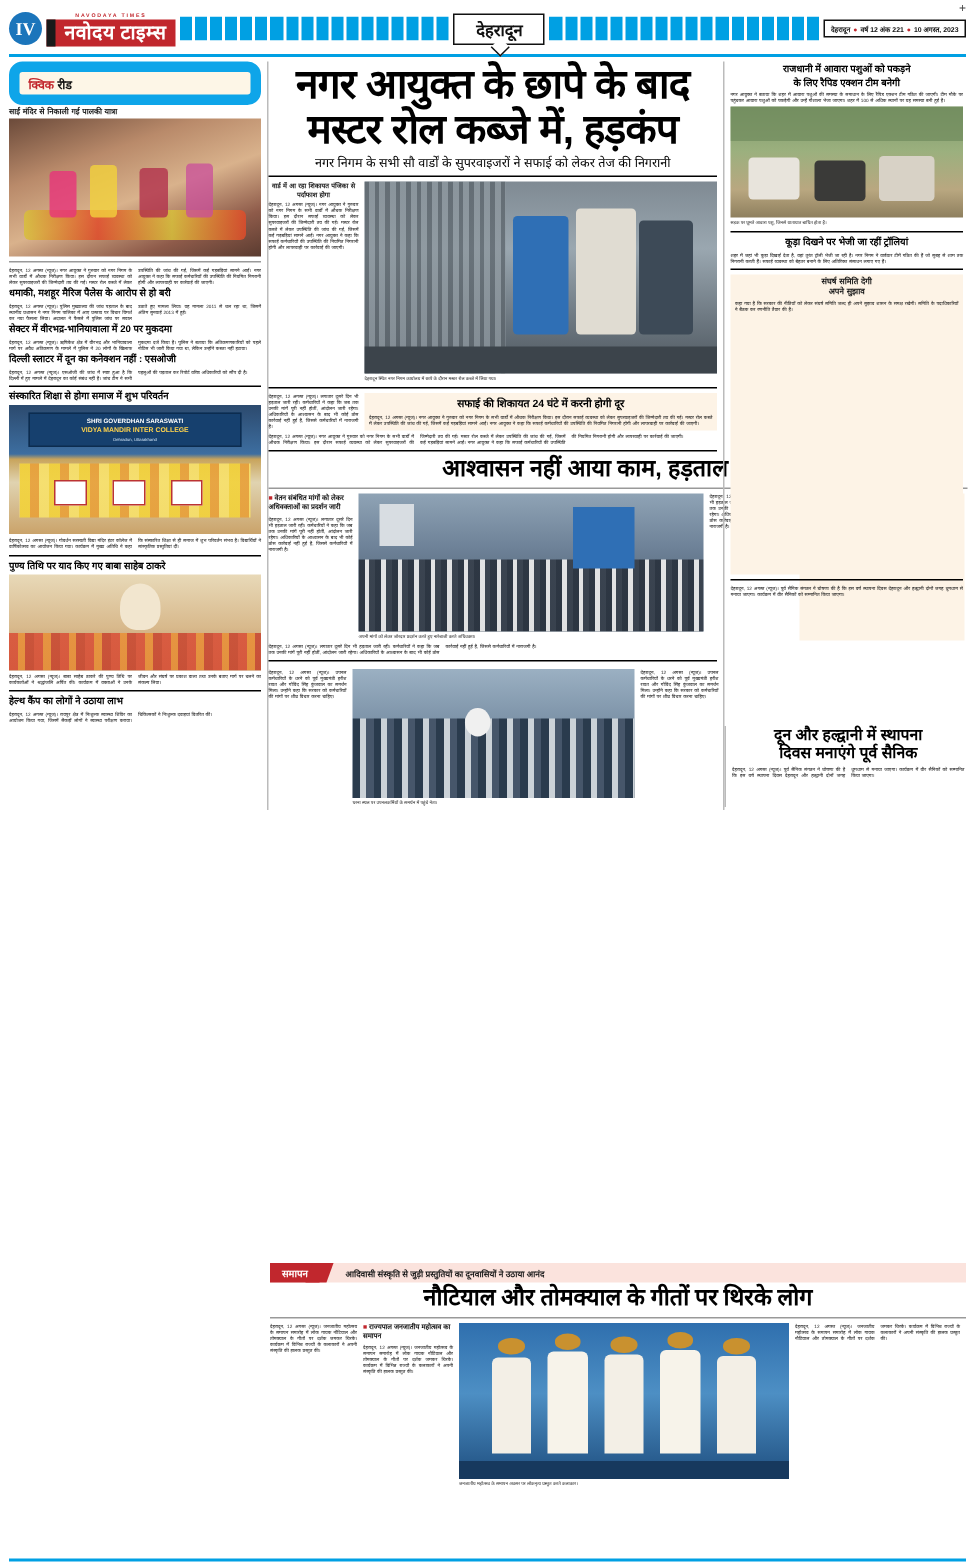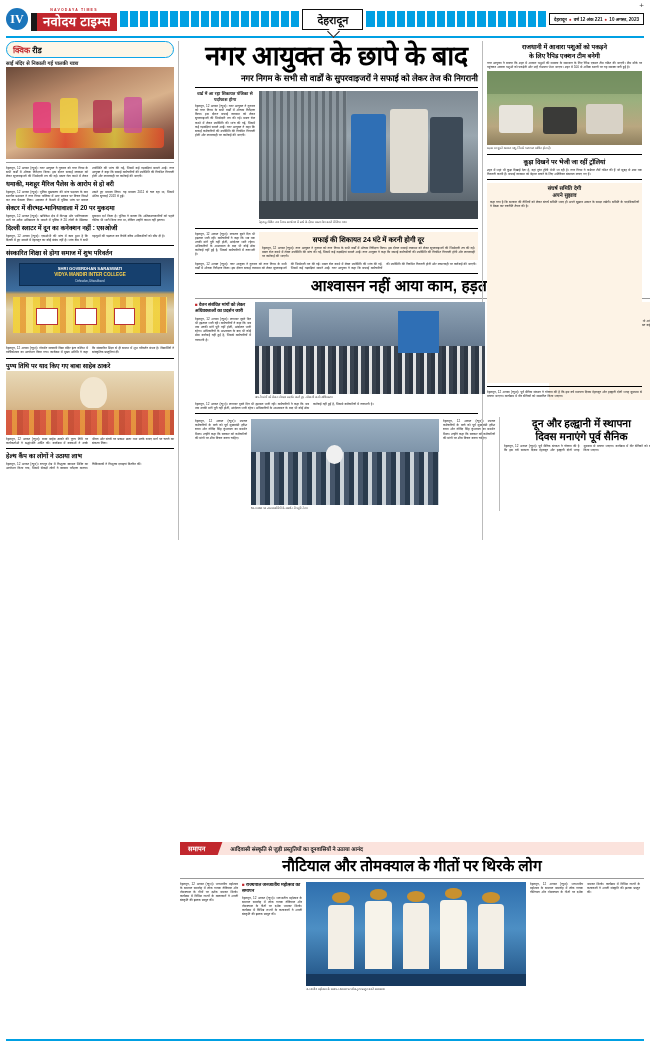--- a/index.html
+++ b/index.html
@@ -58,35 +58,35 @@
   .body-text.k { font-weight:bold; }
   h3.shl { font-size:6.4px; font-weight:bold; line-height:7.6px; color:#000; margin:2px 0; }
 
   .sep { border-top:1px solid #000; margin:3px 0; }
   .sep-thin { border-top:1px solid #999; margin:3px 0; }
 
   .photo { width:100%; background:#c9d4dd; position:relative; overflow:hidden; }
   .cap { font-size:3px; line-height:4px; color:#222; padding:1px 0; }
 
   
-  .qr-box { border:1px solid #0ea5e9; border-radius:9px; background:#fdf6e7; padding:2px 6px; }
+  .qr-box { border:7px solid #0ea5e9; border-radius:9px; background:#fdf6e7; padding:2px 6px; }
   .qr-title { font-size:8px; font-weight:bold; color:#111; }
   .qr-title b { color:#c1272d; }
 
   
   .tag-row { display:flex; align-items:stretch; gap:0; background:#fbe3dd; }
   .tag { background:#c1272d; color:#fff; font-size:6.5px; font-weight:bold; padding:2px 8px; }
   .tag-skew { width:14px; background:#c1272d; transform:skewX(-20deg); margin-left:-7px;}
   .tag-kicker { font-size:5.6px; font-weight:bold; padding:3px 0 0 10px; color:#1a1a1a; }
 
   .bigtitle { font-size:16px; font-weight:bold; letter-spacing:-0.3px; line-height:19px; text-align:center; color:#000; }
 
   
   .mainhead { font-size:27px; font-weight:bold; line-height:30px; letter-spacing:-0.5px; color:#000; text-align:center;}
-  .subhead { font-size:8.4px; font-weight:bold; text-align:right; color:#000; line-height:11px; margin-top:2px;}
+  .subhead { font-size:8.4px; font-weight:normal; text-align:center; color:#000; line-height:11px; margin-top:2px;}
 
   .feature-head { font-size:15.5px; font-weight:bold; text-align:center; line-height:18px; color:#000; }
 
   .bullet-box { font-size:4.6px; font-weight:bold; line-height:6px; color:#111; }
   .bullet-box .sq { color:#c1272d; }
 
   .shade { background:#fdf3e6; padding:2px 3px; }
   .col2 { column-count:2; column-gap:4px; }
   .col3 { column-count:3; column-gap:4px; }
 
@@ -207,23 +207,24 @@
         <div style="position:absolute;left:44%;top:10%;width:16%;height:48%;background:#f2e6cf;border-radius:50% 50% 40% 40%;"></div>
         <div style="position:absolute;left:0;bottom:0;width:100%;height:40%;background:repeating-linear-gradient(90deg,#d9533a 0 6px,#e8913a 6px 11px,#c94a33 11px 17px);opacity:.9;"></div>
       </div>
       <div class="body-text col2" style="margin-top:2px;">देहरादून, 12 अगस्त (न्यूज)। बाबा साहेब ठाकरे की पुण्य तिथि पर कार्यकर्ताओं ने श्रद्धांजलि अर्पित की। कार्यक्रम में वक्ताओं ने उनके जीवन और संघर्ष पर प्रकाश डाला तथा उनके बताए मार्ग पर चलने का संकल्प लिया।</div>
 
       <div class="sep"></div>
       <h3 class="shl">हेल्थ कैंप का लोगों ने उठाया लाभ</h3>
       <div class="body-text col2">देहरादून, 12 अगस्त (न्यूज)। रायपुर क्षेत्र में निःशुल्क स्वास्थ्य शिविर का आयोजन किया गया, जिसमें सैकड़ों लोगों ने स्वास्थ्य परीक्षण कराया। चिकित्सकों ने निःशुल्क दवाइयां वितरित कीं।</div>
     </div>
 
-    <div class="col cmid vline" style="padding-left:16px;">
+    <div class="col cmid vline" style="padding-left:0;">
 
       <h1 class="mainhead">नगर आयुक्त के छापे के बाद</h1>
+      <h1 class="mainhead">मस्टर रोल कब्जे में, हड़कंप</h1>
       <div class="subhead">नगर निगम के सभी सौ वार्डों के सुपरवाइजरों ने सफाई को लेकर तेज की निगरानी</div>
       <div class="sep"></div>
 
       <div style="display:flex;gap:4px;">
         <div style="width:60px;">
           <div class="body-text k centered" style="font-size:4.4px;line-height:5.6px;">वार्ड में आ रहा शिकायत पंजिका से पर्दाफाश होगा</div>
           <div class="body-text" style="margin-top:2px;">देहरादून, 12 अगस्त (न्यूज)। नगर आयुक्त ने गुरुवार को नगर निगम के सभी वार्डों में औचक निरीक्षण किया। इस दौरान सफाई व्यवस्था को लेकर सुपरवाइजरों की जिम्मेदारी तय की गई। मस्टर रोल कब्जे में लेकर उपस्थिति की जांच की गई, जिसमें कई गड़बड़ियां सामने आईं। नगर आयुक्त ने कहा कि सफाई कर्मचारियों की उपस्थिति की नियमित निगरानी होगी और लापरवाही पर कार्रवाई की जाएगी।</div>
         </div>
         <div style="flex:1;">
           <div class="photo" style="height:128px;background:linear-gradient(180deg,#7f8a93 0%,#9aa7b0 35%,#6f7a83 70%,#4d565e 100%);">
@@ -288,21 +289,21 @@
             <div style="flex:1;">
               <div class="photo" style="height:86px;background:linear-gradient(180deg,#9bb0c2 0%,#7d93a8 40%,#4b5a68 100%);">
                 <div style="position:absolute;left:0;bottom:0;width:100%;height:62%;background:repeating-linear-gradient(90deg,#2a3b4d 0 5px,#cbd2d8 5px 9px,#46566a 9px 14px);"></div>
                 <div style="position:absolute;left:40%;top:30%;width:9%;height:22%;background:#f0f0f0;border-radius:50%;"></div>
               </div>
               <div class="cap">धरना स्थल पर उपनलकर्मियों के समर्थन में पहुंचे नेता।</div>
             </div>
             <div style="width:52px;" class="body-text">देहरादून, 12 अगस्त (न्यूज)। उपनल कर्मचारियों के धरने को पूर्व मुख्यमंत्री हरीश रावत और गोविंद सिंह कुंजवाल का समर्थन मिला। उन्होंने कहा कि सरकार को कर्मचारियों की मांगों पर शीघ्र विचार करना चाहिए।</div>
           </div>
         </div>
-        <div style="width:160px;" class="vline">
+        <div style="width:160px;margin-top:40px;" class="vline">
           <div style="padding-left:4px;">
             <h2 class="shl centered" style="font-size:10.5px;line-height:12.5px;">दून और हल्द्वानी में स्थापना</h2>
             <h2 class="shl centered" style="font-size:10.5px;line-height:12.5px;">दिवस मनाएंगे पूर्व सैनिक</h2>
             <div class="body-text col2" style="margin-top:2px;">देहरादून, 12 अगस्त (न्यूज)। पूर्व सैनिक संगठन ने घोषणा की है कि इस वर्ष स्थापना दिवस देहरादून और हल्द्वानी दोनों जगह धूमधाम से मनाया जाएगा। कार्यक्रम में वीर सैनिकों को सम्मानित किया जाएगा।</div>
           </div>
         </div>
       </div>
     </div>
 
     <div class="col c5 vline" style="padding-left:4px;">

